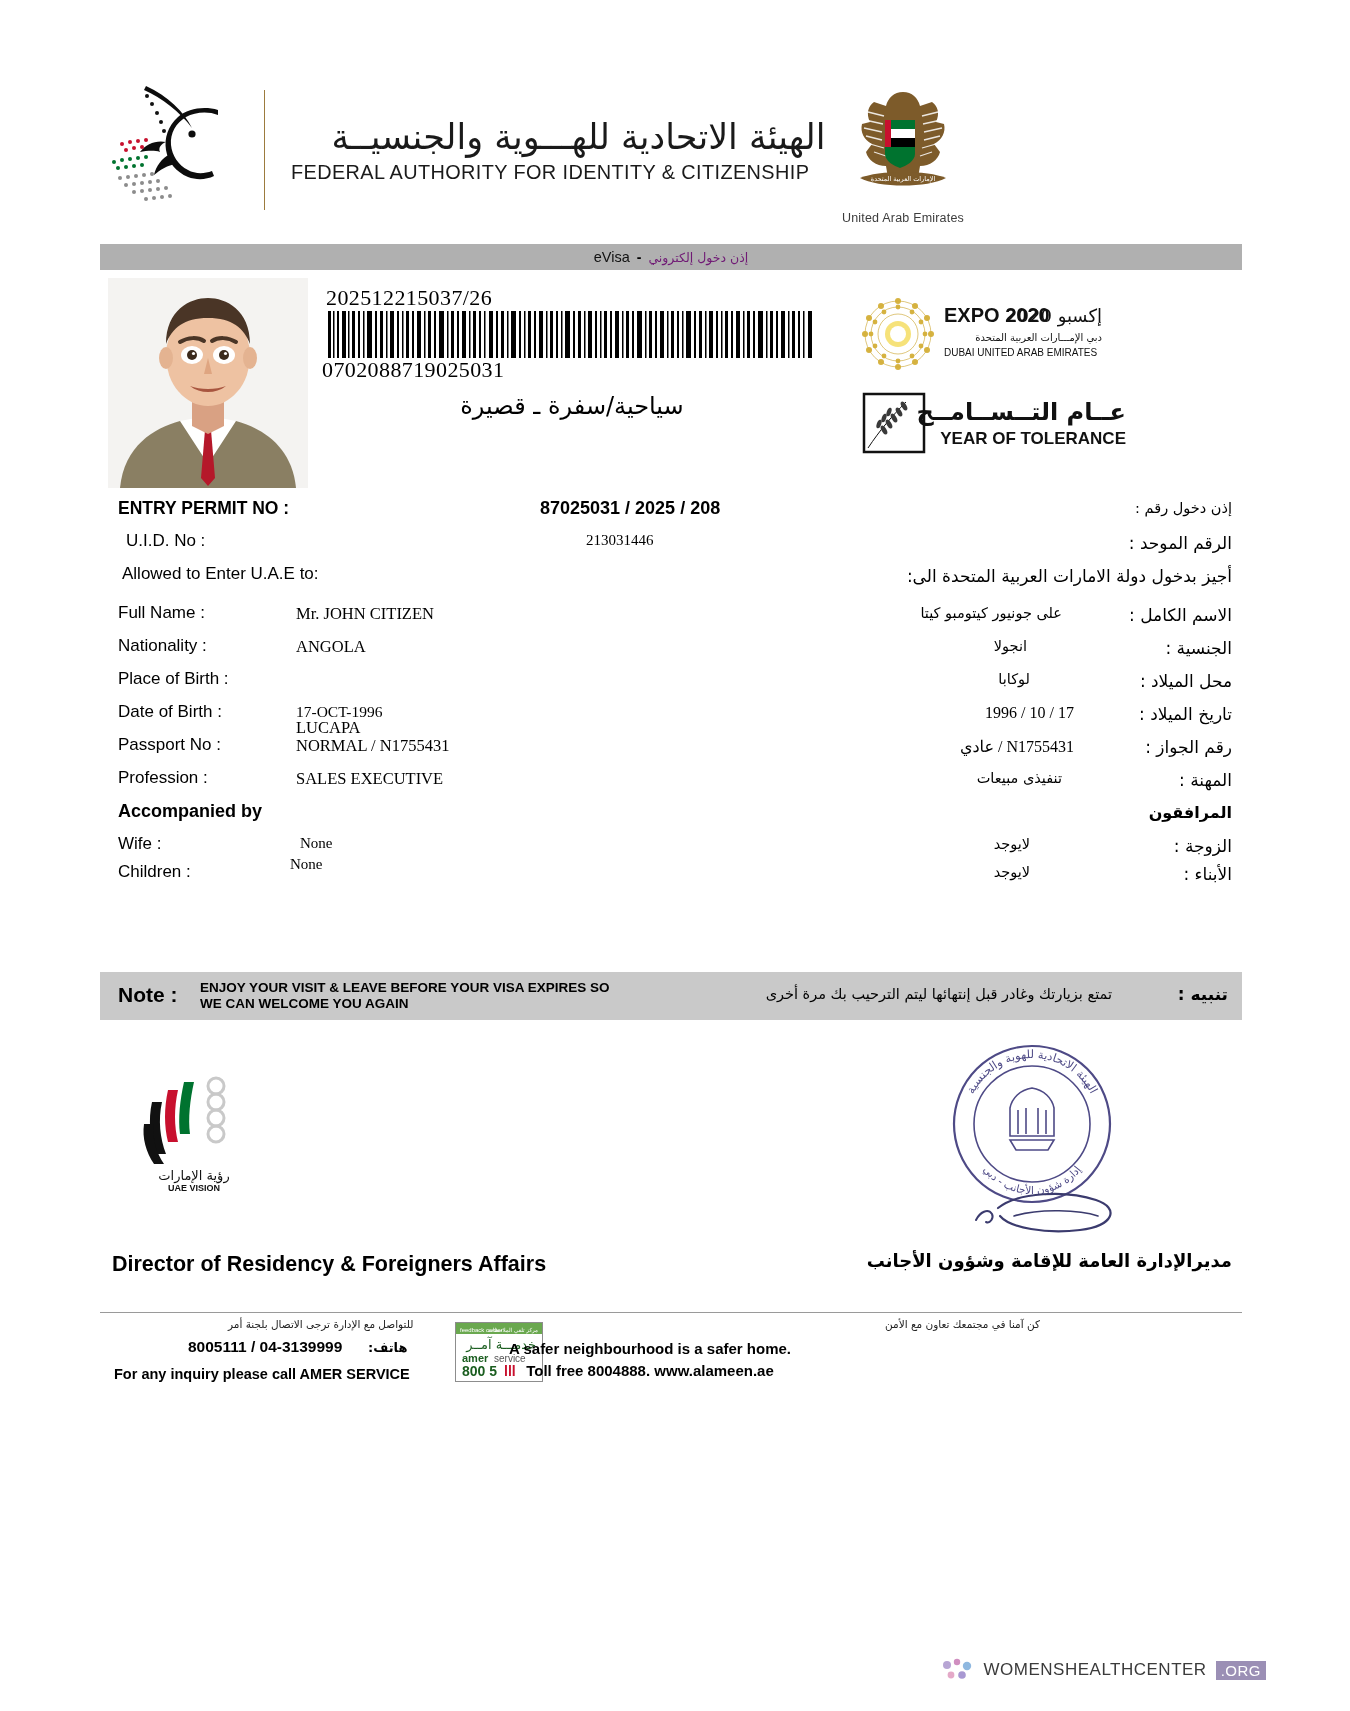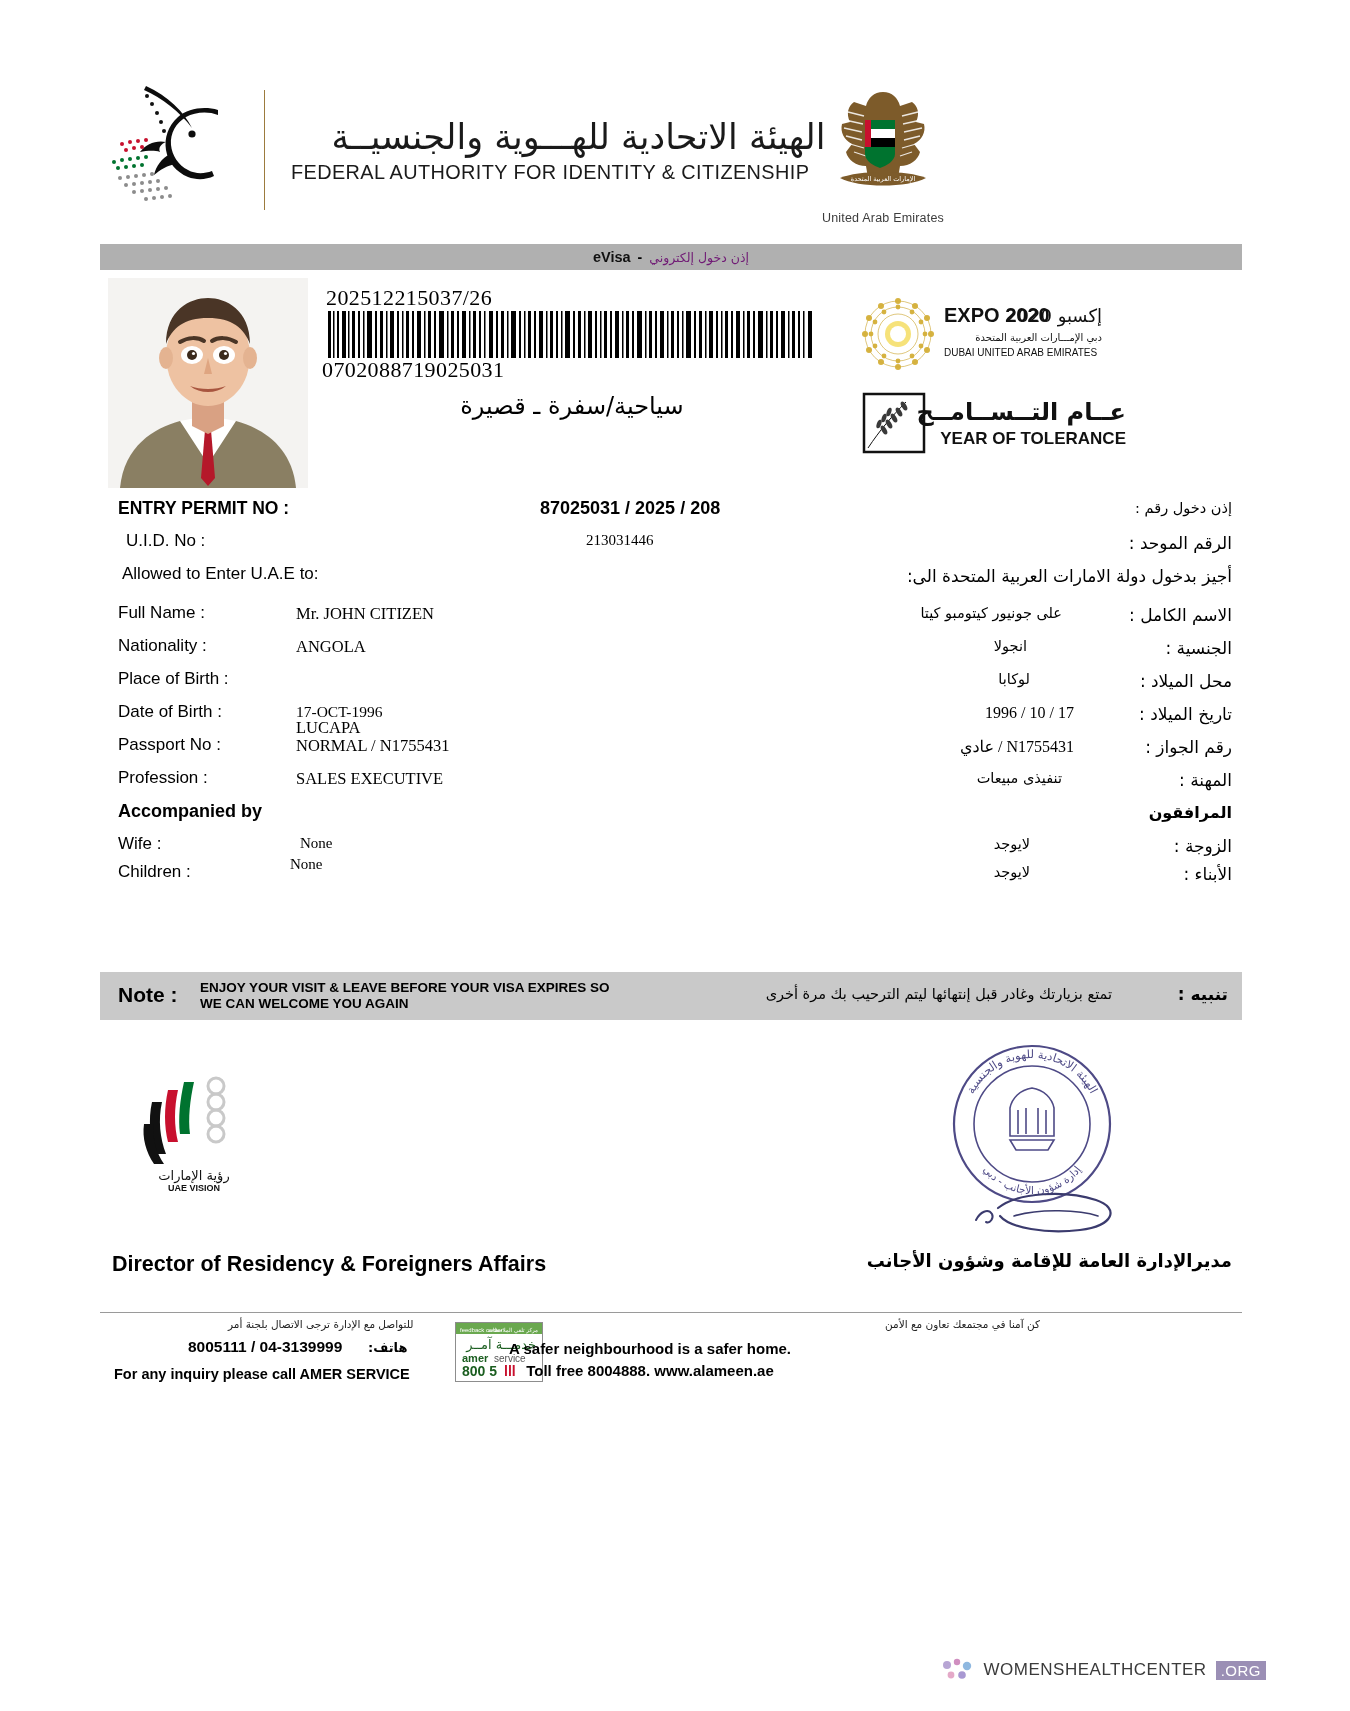--- a/index.html
+++ b/index.html
@@ -22,20 +22,21 @@
     height: 1711px;
     background: #ffffff;
   }
 
   
   .header {
     position: absolute;
     left: 0; top: 0;
     width: 1072px;
     height: 240px;
+    padding-left: 20px;
   }
   .logo-block {
     position: absolute;
     left: 100px;
     top: 82px;
     display: flex;
     align-items: center;
   }
   .falcon {
     width: 150px;
@@ -104,21 +105,21 @@
   .evisa-bar-inner {
     position: absolute;
     left: 0; top: 0;
     width: 100%; height: 100%;
     display: flex;
     align-items: center;
     justify-content: center;
   }
   .evisa-label-en {
     font-size: 14.5px;
-    font-weight: bold;
+    font-weight: normal;
     color: #111;
     font-family: "Liberation Sans", sans-serif;
   }
   .evisa-dash { font-size: 14px; font-weight: bold; margin: 0 7px; }
   .evisa-label-ar {
     font-size: 12.5px;
     font-family: "DejaVu Sans", sans-serif;
     direction: rtl;
     color: #701a75;
   }

